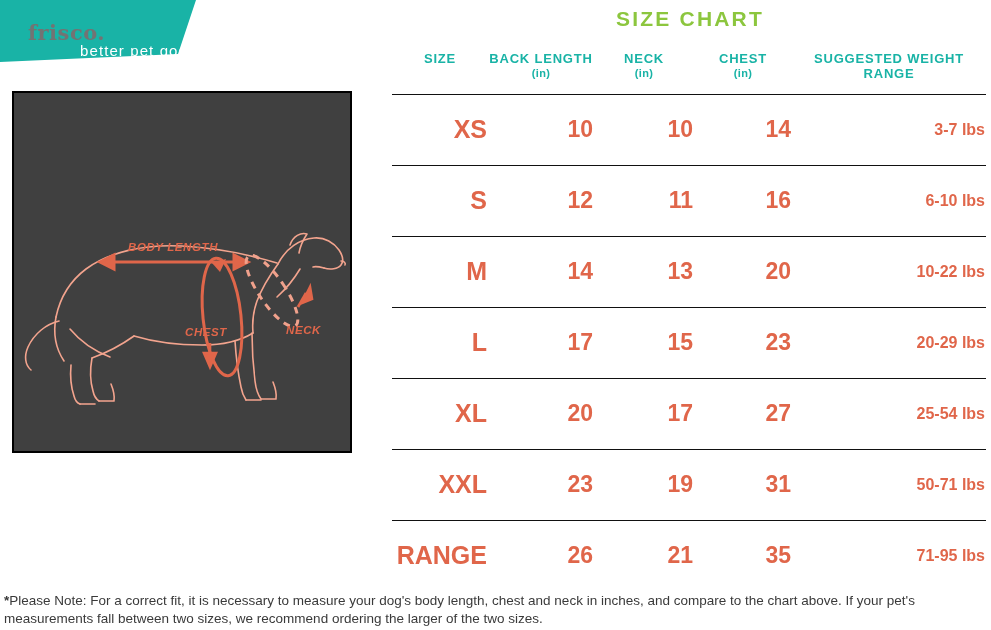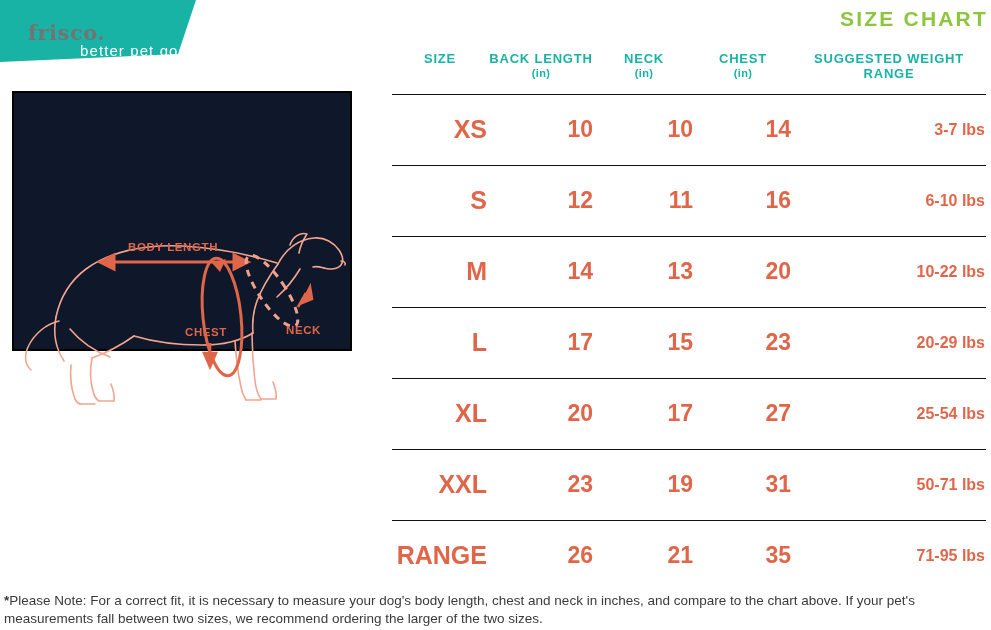--- a/index.html
+++ b/index.html
@@ -48,24 +48,25 @@
     z-index: 3;
     padding-left: 36px;
   }
 
   
   .diagram-box {
     position: absolute;
     left: 12px;
     top: 91px;
     width: 340px;
-    height: 260px;
+    height: 362px;
     border: 2px solid #000000;
     box-sizing: border-box;
-    background: #0f172a;
+    background: #404040;
+    font-style: italic;
   }
   .diagram-svg {
     position: absolute;
     left: 0;
     top: 0;
   }
   .diag-label {
     position: absolute;
     font-family: "Liberation Sans", sans-serif;
     font-weight: bold;
@@ -77,21 +78,21 @@
   .lbl-body-length { left: 114px; top: 148px; }
   .lbl-chest       { left: 171px; top: 233px; }
   .lbl-neck        { left: 272px; top: 231px; }
 
   
   .chart-title {
     position: absolute;
     left: 392px;
     top: 7px;
     width: 596px;
-    text-align: right;
+    text-align: center;
     font-size: 21px;
     font-weight: bold;
     color: #8cc63e;
     letter-spacing: 2.2px;
     font-family: "Liberation Sans", sans-serif;
   }
 
   
   .size-table {
     position: absolute;

